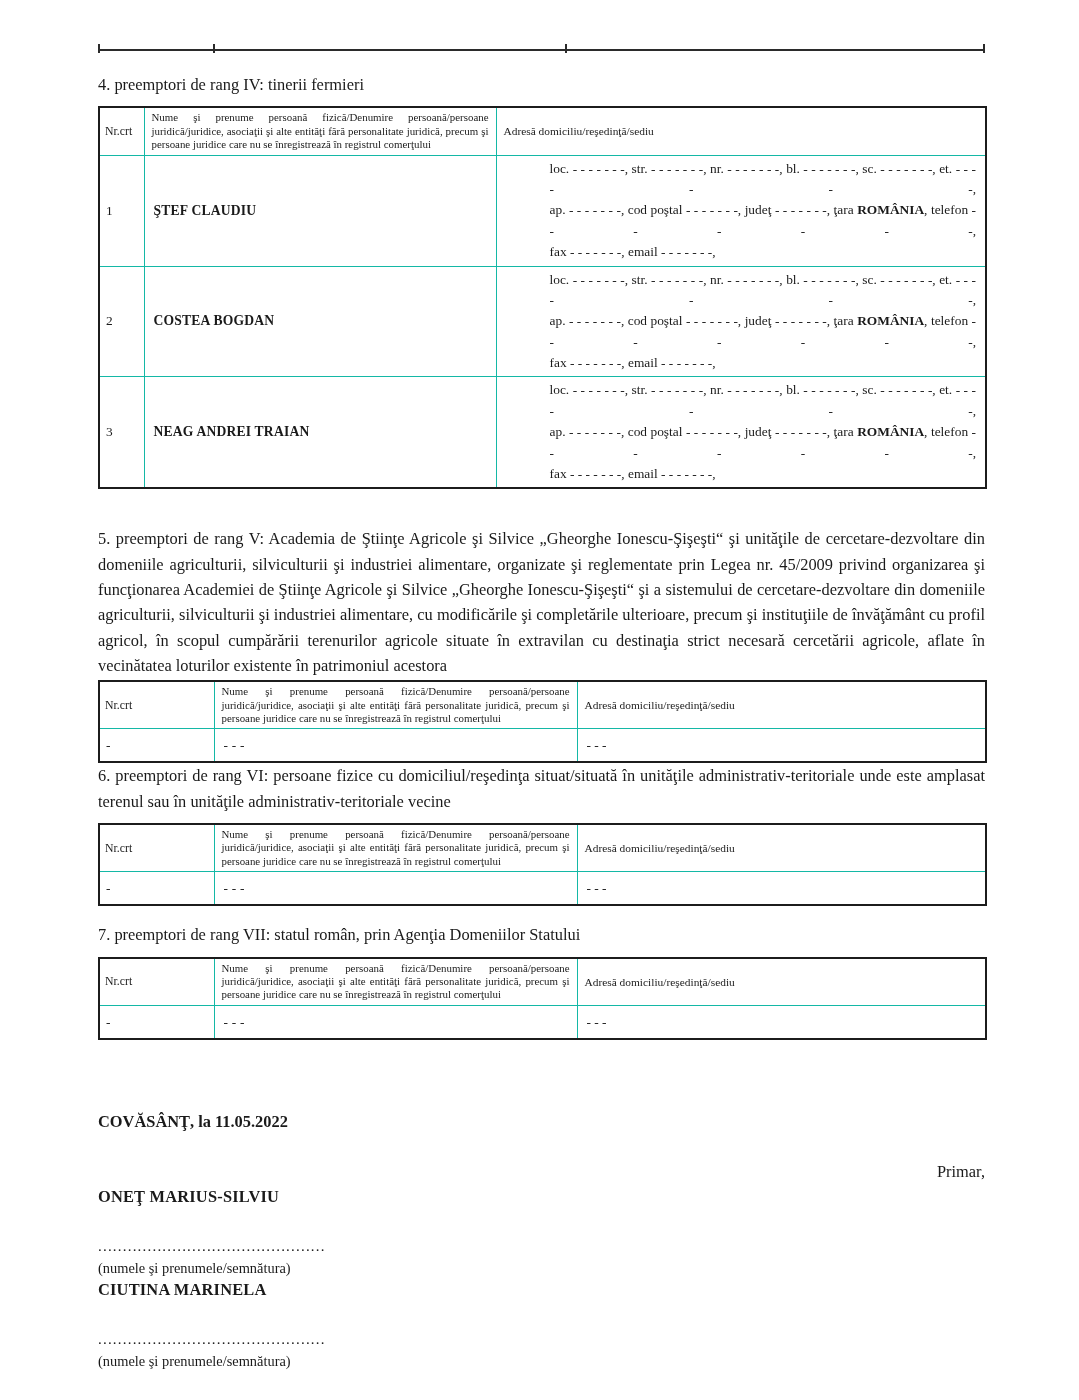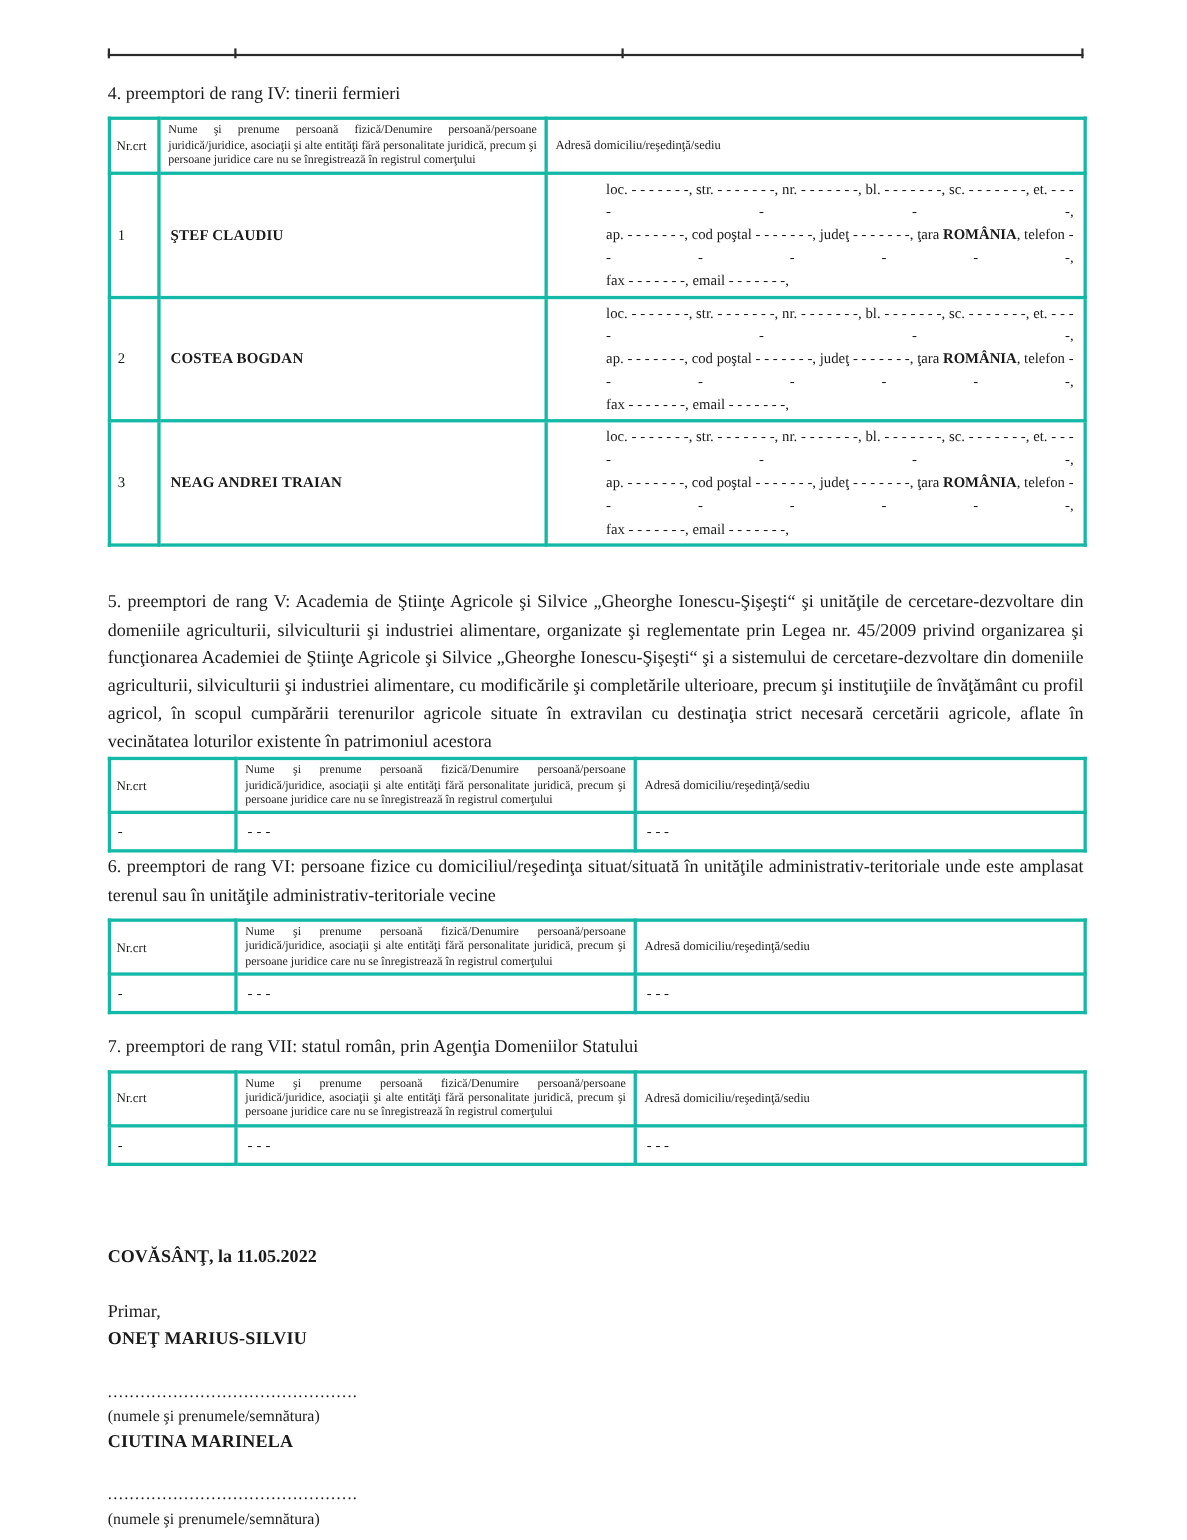--- a/index.html
+++ b/index.html
@@ -19,21 +19,21 @@
   .tick-a { left:0; } .tick-b { left:115px; } .tick-c { left:467px; } .tick-d { right:0; }
 
   .section-heading { font-size:16.4px; line-height:25.3px; text-align:justify; }
   .h4gap { margin-top:21px; }
   .h6gap { }
   .h7gap { margin-top:16px; }
   .para { margin-top:37px; font-size:16.4px; line-height:25.3px; text-align:justify; }
 
   table { border-collapse:collapse; width:887px; table-layout:fixed; background:#fff; }
   table { border:2px solid #1c1c1c; margin-top:9px; }
-  td { border:3px solid #14b8a6; overflow:hidden; }
+  td { border:1px solid #14b8a6; overflow:hidden; }
 
   td.h-nr   { font-size:11.8px; padding:2px 5px; vertical-align:middle; }
   td.h-name { font-size:10.9px; line-height:13.4px; text-align:justify; text-align-last:left;
               padding:3px 7px; vertical-align:middle; }
   td.h-addr { font-size:11.4px; padding:0 7px; vertical-align:middle; }
 
   .t4 td.h-nr { height:42px; }
   .t4 .data-row td { height:63px; }
   td.c-nr   { font-size:13.4px; padding:2px 6px; vertical-align:middle; }
   td.c-name { font-size:13.6px; font-weight:bold; letter-spacing:.2px; padding:2px 9px; vertical-align:middle; }
@@ -41,21 +41,21 @@
   .addr-line { line-height:20.8px; white-space:normal;padding-left:44px; }
   .addr-just { text-align:justify; text-align-last:justify; }
 
   .t567 td.h-nr { height:38px; }
   .t567 .data-row td { height:26px; }
   .t567 td.c-nr, .t567 td.c-name, .t567 td.c-addr { font-size:13.4px; font-weight:normal; }
 
   .sig-place { margin-top:72px; font-size:16.4px; font-weight:bold; }
   .sig-label { font-size:16.4px; line-height:25px; }
   .sig-name  { font-size:16.4px; line-height:25px; font-weight:bold; letter-spacing:.2px; }
-  .lbl-primar { margin-top:27px; }
+  .lbl-primar { margin-top:27px;text-align:right; }
   .lbl-ls     { margin-top:46px; }
   .dotline { margin-top:27px; font-size:15px; letter-spacing:1.2px; line-height:20px; color:#1a1a1a; }
   .sig-caption { margin-top:4px; font-size:14.4px; }
 </style>
 </head>
 <body>
 
 <div class="page">
   <div class="content">
 

